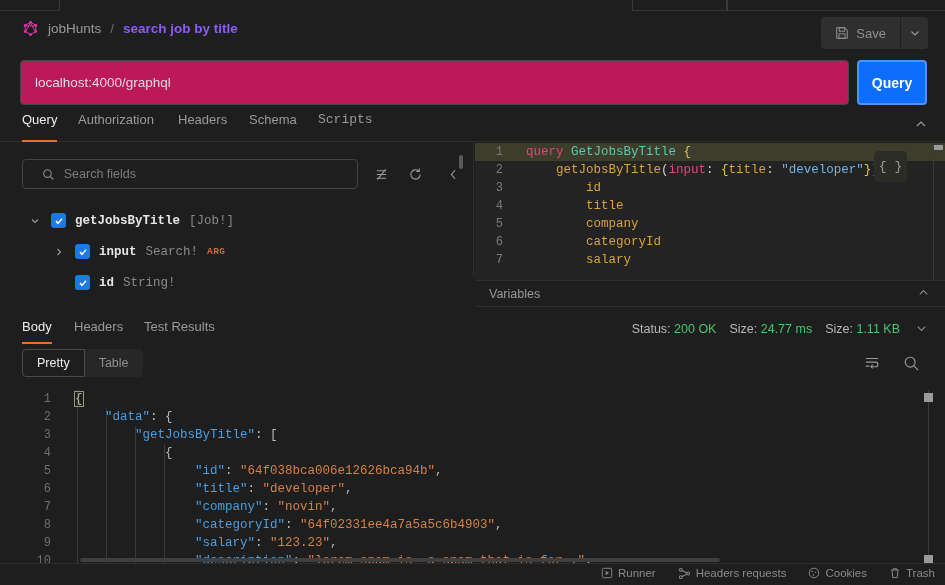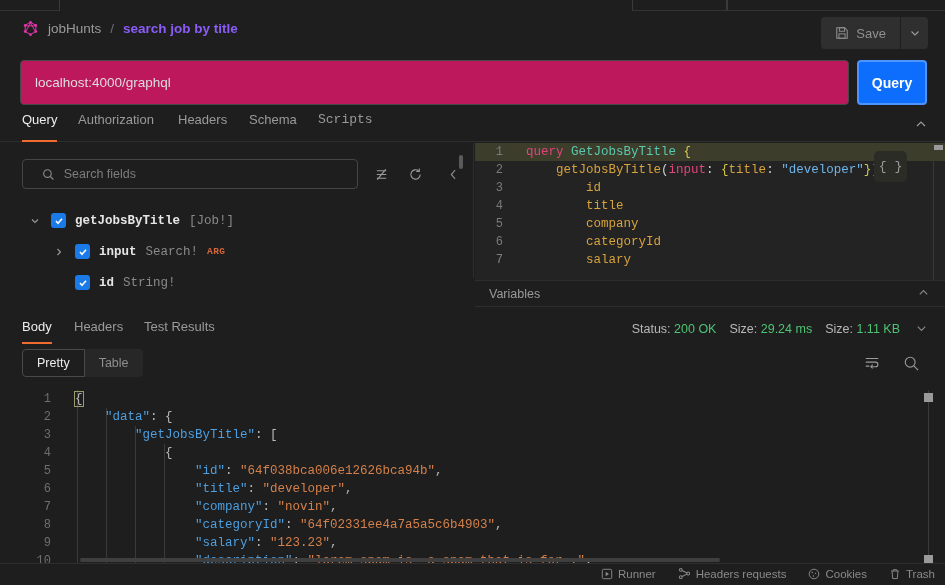--- a/index.html
+++ b/index.html
@@ -146,21 +146,21 @@
   .j-brace-sel { color:#b8b8b8; outline:1px solid #9a9a6a; }
   .guide { position:absolute; top:0; width:1px; height:173px; background:#3a3a3a; }
   .rb-sbar-track { position:absolute; right:16px; top:0; width:1px; height:173px; background:#3a3a3a; }
   .rb-sbar-a { position:absolute; right:12px; top:3px; width:9px; height:9px; background:#9a9a9a; }
   .rb-sbar-b { position:absolute; right:12px; top:165px; width:9px; height:9px; background:#9a9a9a; }
 
   
   .statusbar { position:absolute; bottom:0; left:0; width:945px; height:22px;
     background:#1e1e1e; border-top:1px solid #2e2e2e; }
   .sb-items { position:absolute; right:10px; top:3px; display:flex; gap:22px; }
-  .sb-item { display:flex; align-items:center; gap:5px; font-size:11.5px; color:#8a8a8a;
+  .sb-item { display:flex; align-items:flex-start; gap:5px; font-size:11.5px; color:#8a8a8a;
     cursor:pointer; }
   .hscroll { position:absolute; left:80px; bottom:23px; width:820px; height:4px; }
   .hscroll i { position:absolute; left:0; top:0; width:640px; height:4px;
     background:#3f3f3f; border-radius:2px; display:block; }
 </style>
 </head>
 <body>
 
 <div class="tabstrip">
   <div class="tb" style="left:-60px;width:120px;"></div>
@@ -342,21 +342,21 @@
 </div>
 
 <div class="respsec">
   <div class="resptabs">
     <div class="restab active" style="left:22px;">Body</div>
     <div class="restab" style="left:74px;">Headers</div>
     <div class="restab" style="left:144px;text-align:center;">Test Results</div>
 
     <div class="meta">
       <span><span>Status:</span> <b>200 OK</b></span>
-      <span><span>Size:</span> <b>29.24 ms</b></span>
+      <span><span>Size:</span> <b>24.77 ms</b></span>
       <span><span>Size:</span> <b>1.11 KB</b></span>
     </div>
     <div class="meta-chev">
       <svg width="13" height="13" viewBox="0 0 14 14">
         <path d="M3 5 L7 9 L11 5" fill="none" stroke="#8a8a8a" stroke-width="1.2"></path>
       </svg>
     </div>
   </div>
 
   <div class="ptrow">

